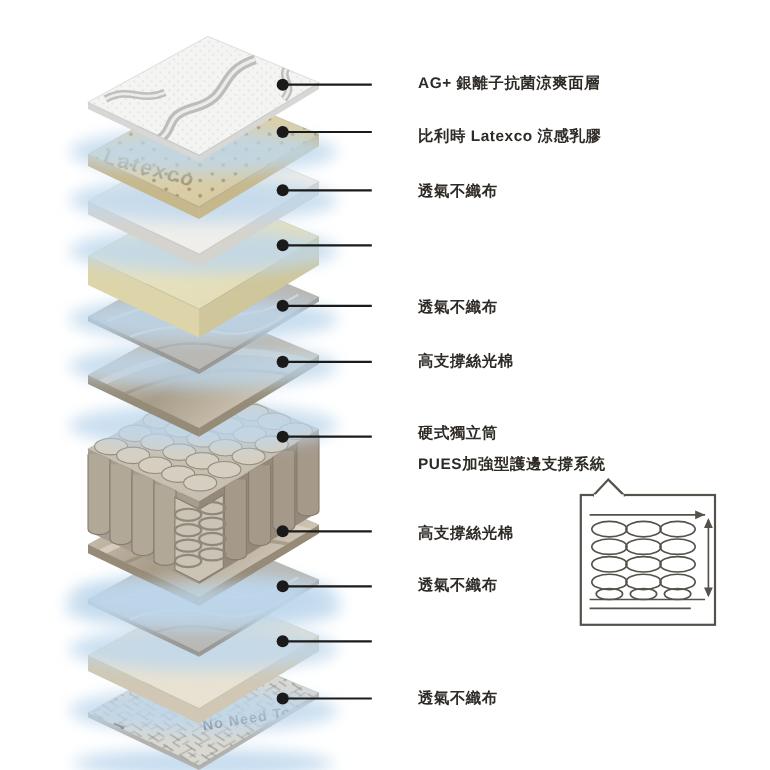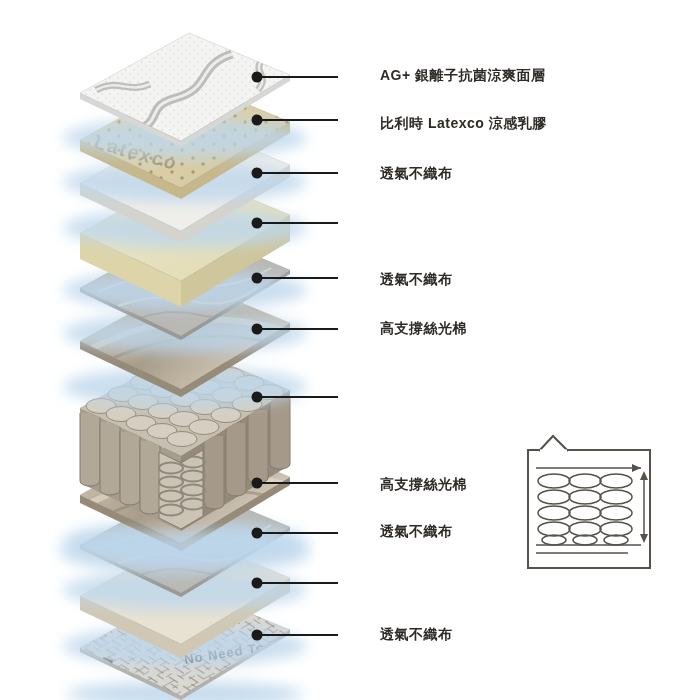--- a/index.html
+++ b/index.html
@@ -286,17 +286,21 @@
         </g>
       </g>
     </g>
   </svg>
 
   <div class="lbl" style="top:61px">AG+ 銀離子抗菌涼爽面層</div>
   <div class="lbl" style="top:109px">比利時 Latexco 涼感乳膠</div>
   <div class="lbl" style="top:159px">透氣不織布</div>
   <div class="lbl" style="top:265px">透氣不織布</div>
   <div class="lbl" style="top:314px">高支撐絲光棉</div>
+  <div class="lbl" style="top:379px">
+    <div>硬式獨立筒</div>
+    <div>PUES加強型護邊支撐系統</div>
+  </div>
   <div class="lbl" style="top:470px">高支撐絲光棉</div>
   <div class="lbl" style="top:517px">透氣不織布</div>
   <div class="lbl" style="top:620px">透氣不織布</div>
 
 </div>
 
 </body></html>

